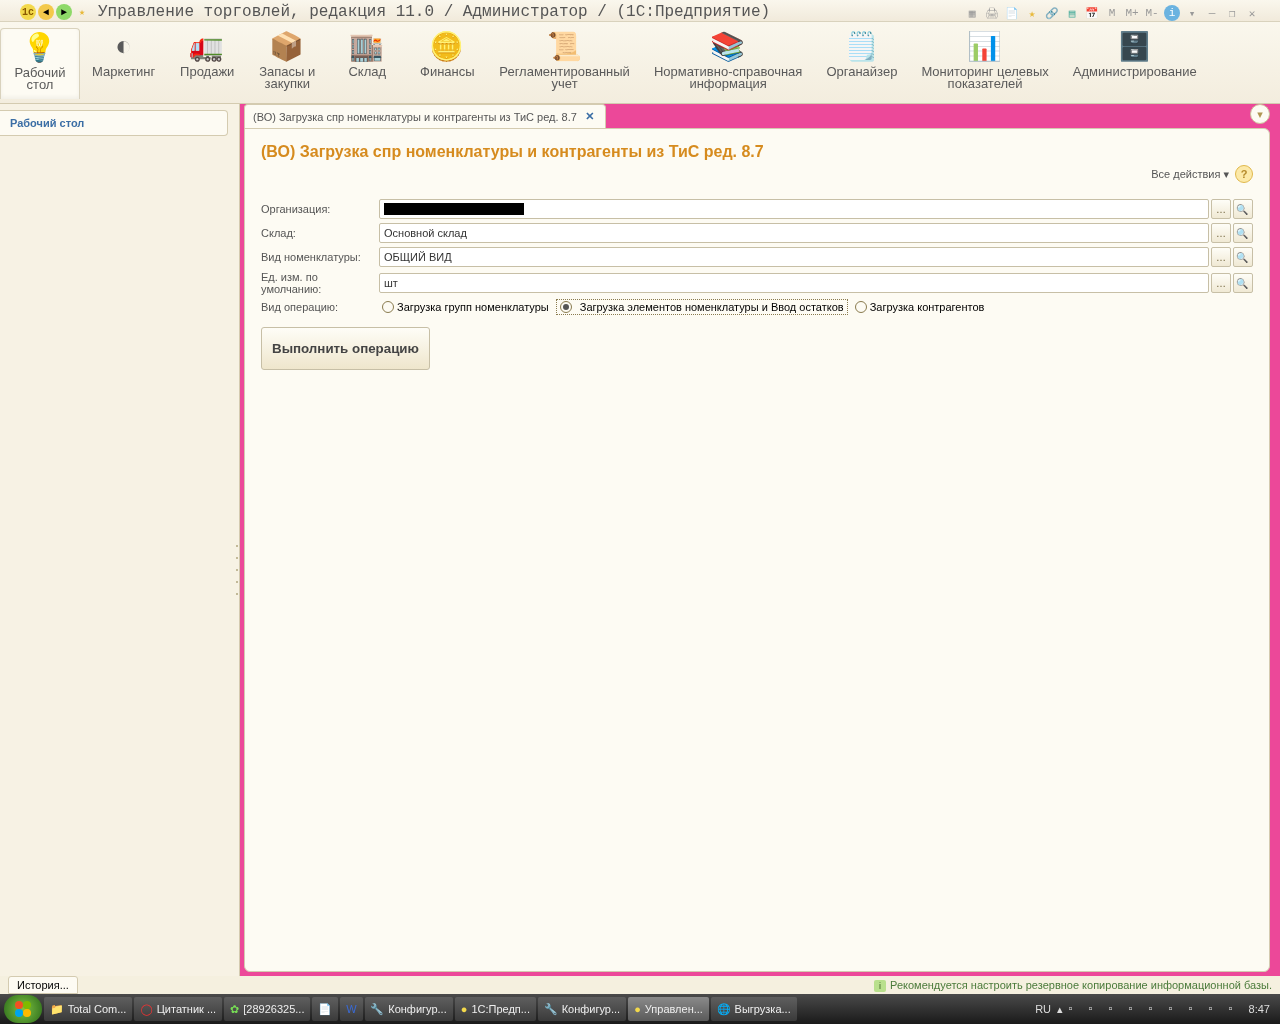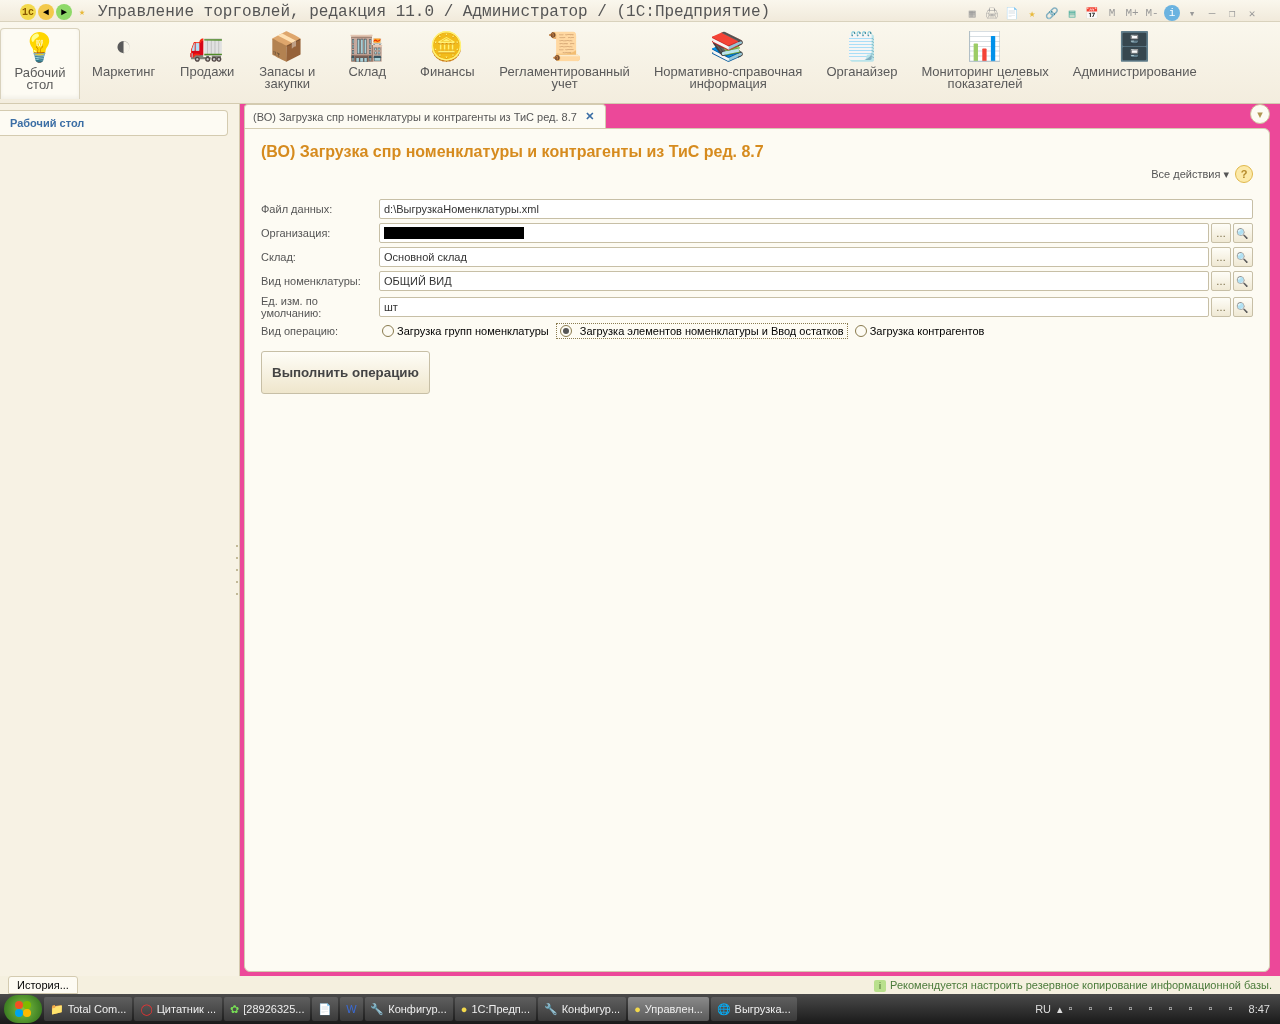--- a/index.html
+++ b/index.html
@@ -172,26 +172,20 @@
     <div class="panel">
       <h2>(ВО) Загрузка спр номенклатуры и контрагенты из ТиС ред. 8.7</h2>
       <div class="toolbar-right">
         <span><span>Все действия</span> ▾</span>
         <span class="help-circ">?</span>
       </div>
 
       <div style="height:26px;"></div>
 
       <div class="form-row">
-        <div class="lbl">Файл данных:</div>
-        <div class="field">
-            <input class="inp" value="d:\ВыгрузкаНоменклатуры.xml" style="">
-          </div>
-      </div>
-      <div class="form-row">
         <div class="lbl">Организация:</div>
         <div class="field">
             <div class="inp" style="display:flex;align-items:center;">
               <span class="redacted"></span>
             </div>
           <div class="btn-sq">…</div>
           <div class="btn-sq">🔍</div>
         </div>
       </div>
       <div class="form-row">

